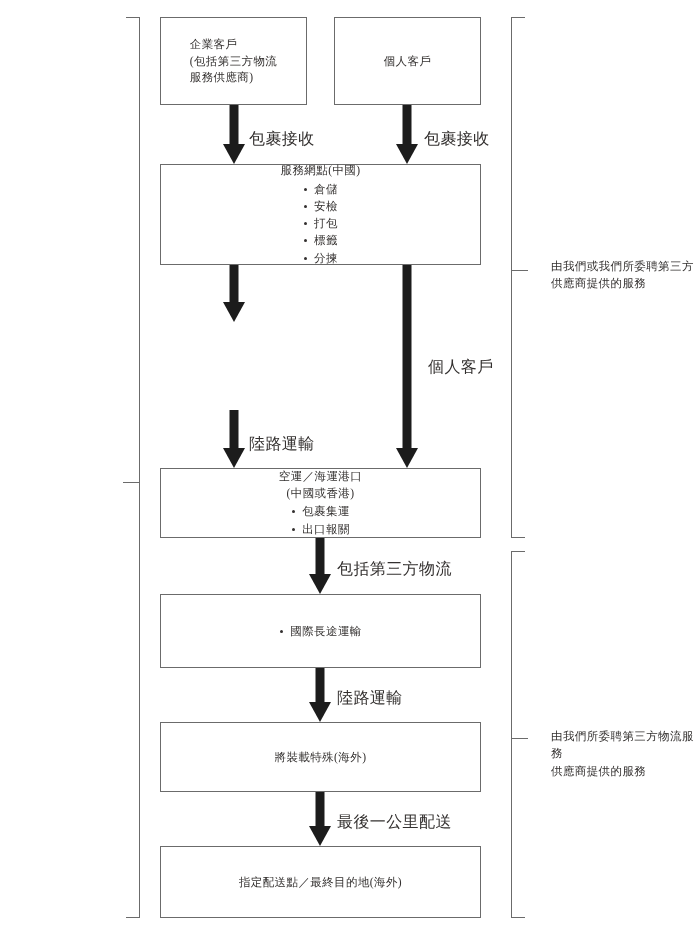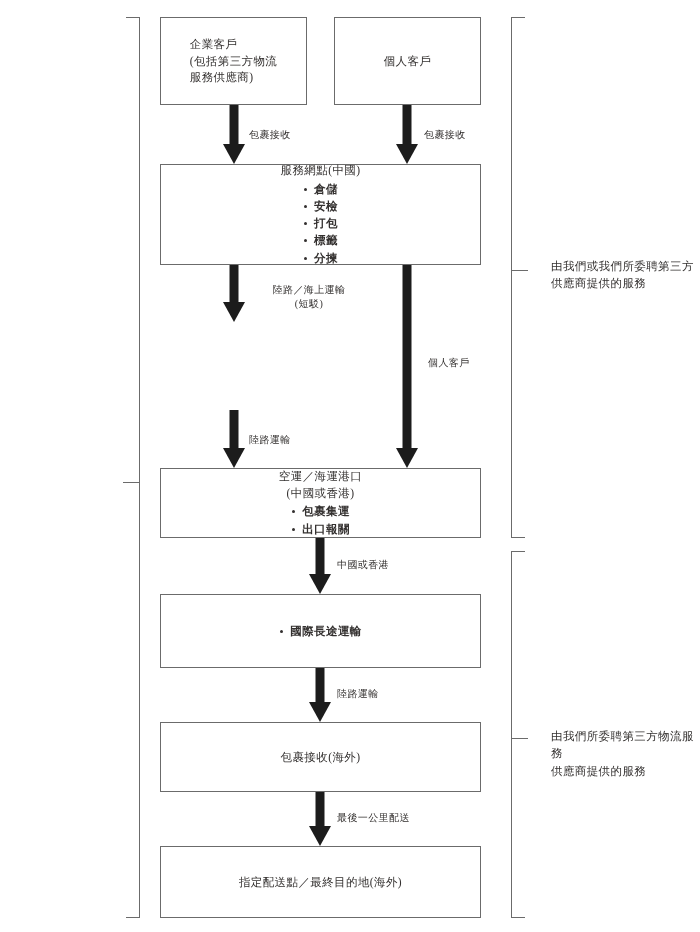--- a/index.html
+++ b/index.html
@@ -33,21 +33,20 @@
     color:#33302f;
   }
   .box .inner .ttl{display:block;white-space:nowrap;}
   .box .inner .ttl.lft{text-align:left;}
   ul.bul{
     list-style:none;
     margin:2px 0 0 0;
     padding:0;
     display:inline-block;
     text-align:left;
-    font-weight:bold;
   }
   ul.bul li{
     position:relative;
     padding-left:11px;
     line-height:1.5;
     font-size:11.5px;
     white-space:pre-line;
     letter-spacing:.4px;
   }
   ul.bul li:before{
@@ -75,21 +74,21 @@
     bottom:0;
     width:0;height:0;
     border-left:11px solid transparent;
     border-right:11px solid transparent;
     border-top:20px solid #1c1c1c;
   }
 
   
   .alabel{
     position:absolute;
-    font-size:10px;
+    font-size:16px;
     line-height:1.4;
     color:#33302f;
     letter-spacing:.4px;
     white-space:pre-line;
     text-align:center;
   }
 
   
   .bracket{position:absolute;}
   .bracket .spine{
@@ -200,22 +199,20 @@
         <li>標籤</li>
         <li>分揀</li>
       </ul>
     </div>
   </div>
 
   <div class="arrow" style="left:223px;top:265px;width:22px;height:57px;">
     <div class="shaft" style="width:9px;height:37px;"></div>
     <div class="head"></div>
   </div>
-  <div class="alabel" style="left:249px;top:283px;width:120px;text-align:center;">陸路／海上運輸
-(短駁)</div>
 
   <div class="arrow" style="left:396px;top:265px;width:22px;height:203px;">
     <div class="shaft" style="width:9px;height:183px;"></div>
     <div class="head"></div>
   </div>
   <div class="alabel" style="left:428px;top:356px;width:90px;text-align:left;">個人客戶</div>
 
 
   <div class="arrow" style="left:223px;top:410px;width:22px;height:58px;">
     <div class="shaft" style="width:9px;height:38px;"></div>
@@ -231,39 +228,39 @@
         <li>包裹集運</li>
         <li>出口報關</li>
       </ul>
     </div>
   </div>
 
   <div class="arrow" style="left:309px;top:538px;width:22px;height:56px;">
     <div class="shaft" style="width:9px;height:36px;"></div>
     <div class="head"></div>
   </div>
-  <div class="alabel" style="left:337px;top:558px;width:120px;text-align:left;">中國或香港</div>
+  <div class="alabel" style="left:337px;top:558px;width:120px;text-align:left;">包括第三方物流</div>
 
   <div class="box" style="left:160px;top:594px;width:321px;height:74px;">
     <div class="inner">
       <ul class="bul">
         <li>國際長途運輸</li>
       </ul>
     </div>
   </div>
 
   <div class="arrow" style="left:309px;top:668px;width:22px;height:54px;">
     <div class="shaft" style="width:9px;height:34px;"></div>
     <div class="head"></div>
   </div>
   <div class="alabel" style="left:337px;top:687px;width:100px;text-align:left;">陸路運輸</div>
 
   <div class="box" style="left:160px;top:722px;width:321px;height:70px;">
     <div class="inner">
-      <span class="ttl">包裹接收(海外)</span>
+      <span class="ttl">將裝載特殊(海外)</span>
     </div>
   </div>
 
   <div class="arrow" style="left:309px;top:792px;width:22px;height:54px;">
     <div class="shaft" style="width:9px;height:34px;"></div>
     <div class="head"></div>
   </div>
   <div class="alabel" style="left:337px;top:811px;width:120px;text-align:left;">最後一公里配送</div>
 
   <div class="box" style="left:160px;top:846px;width:321px;height:72px;">

